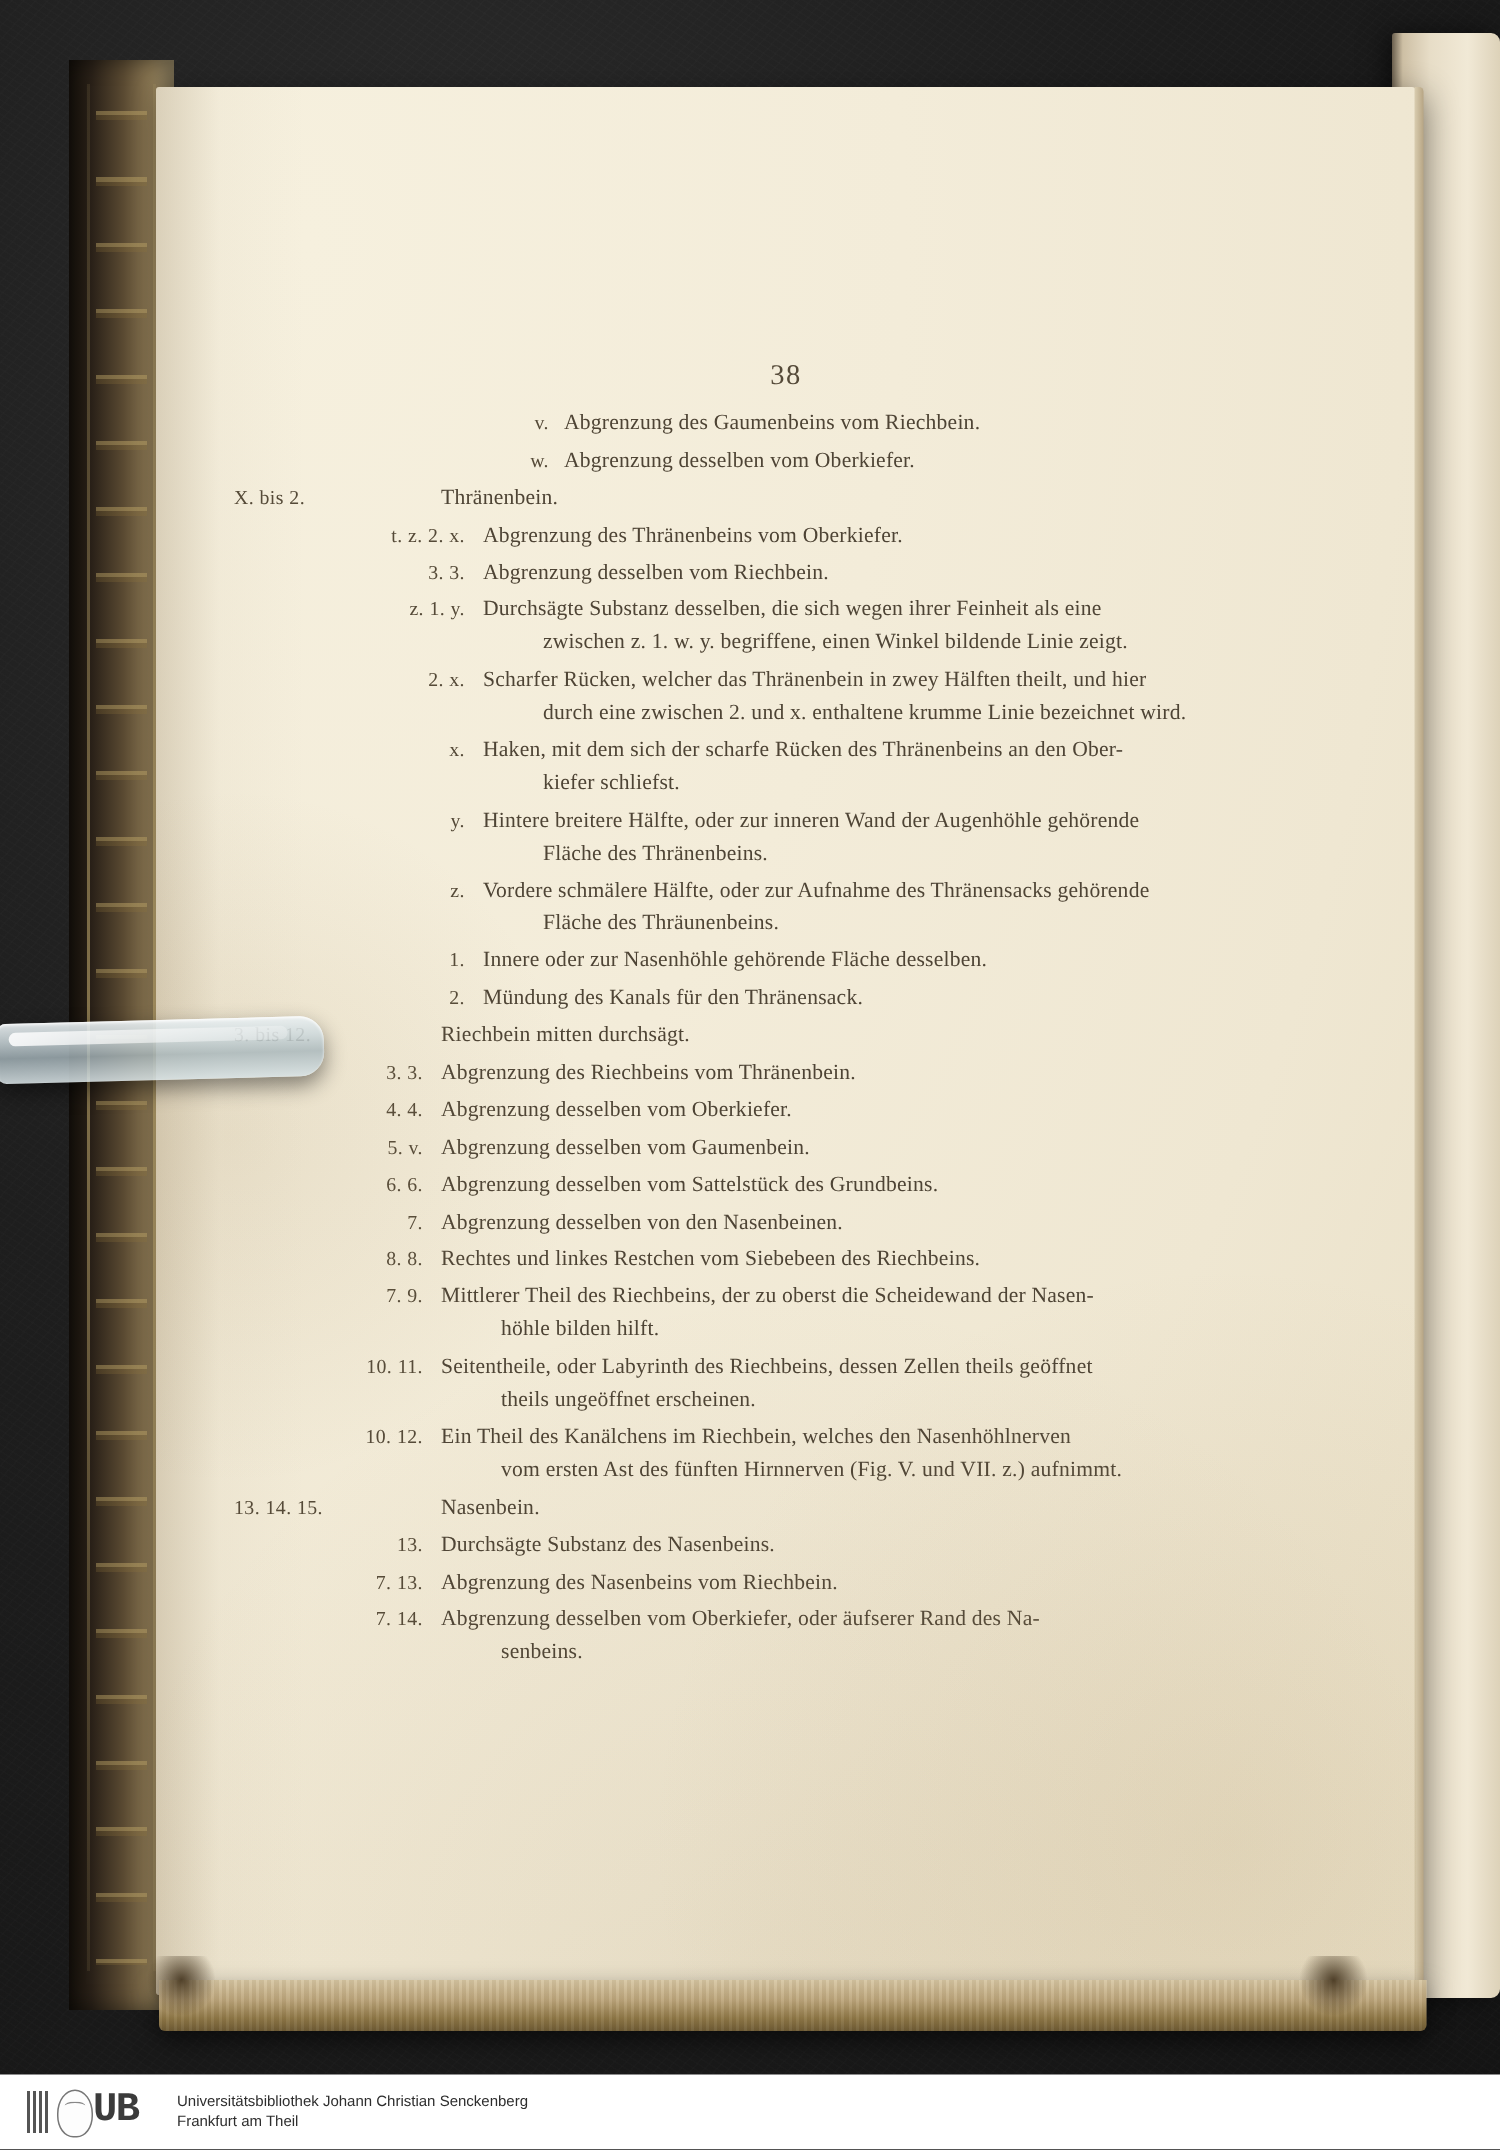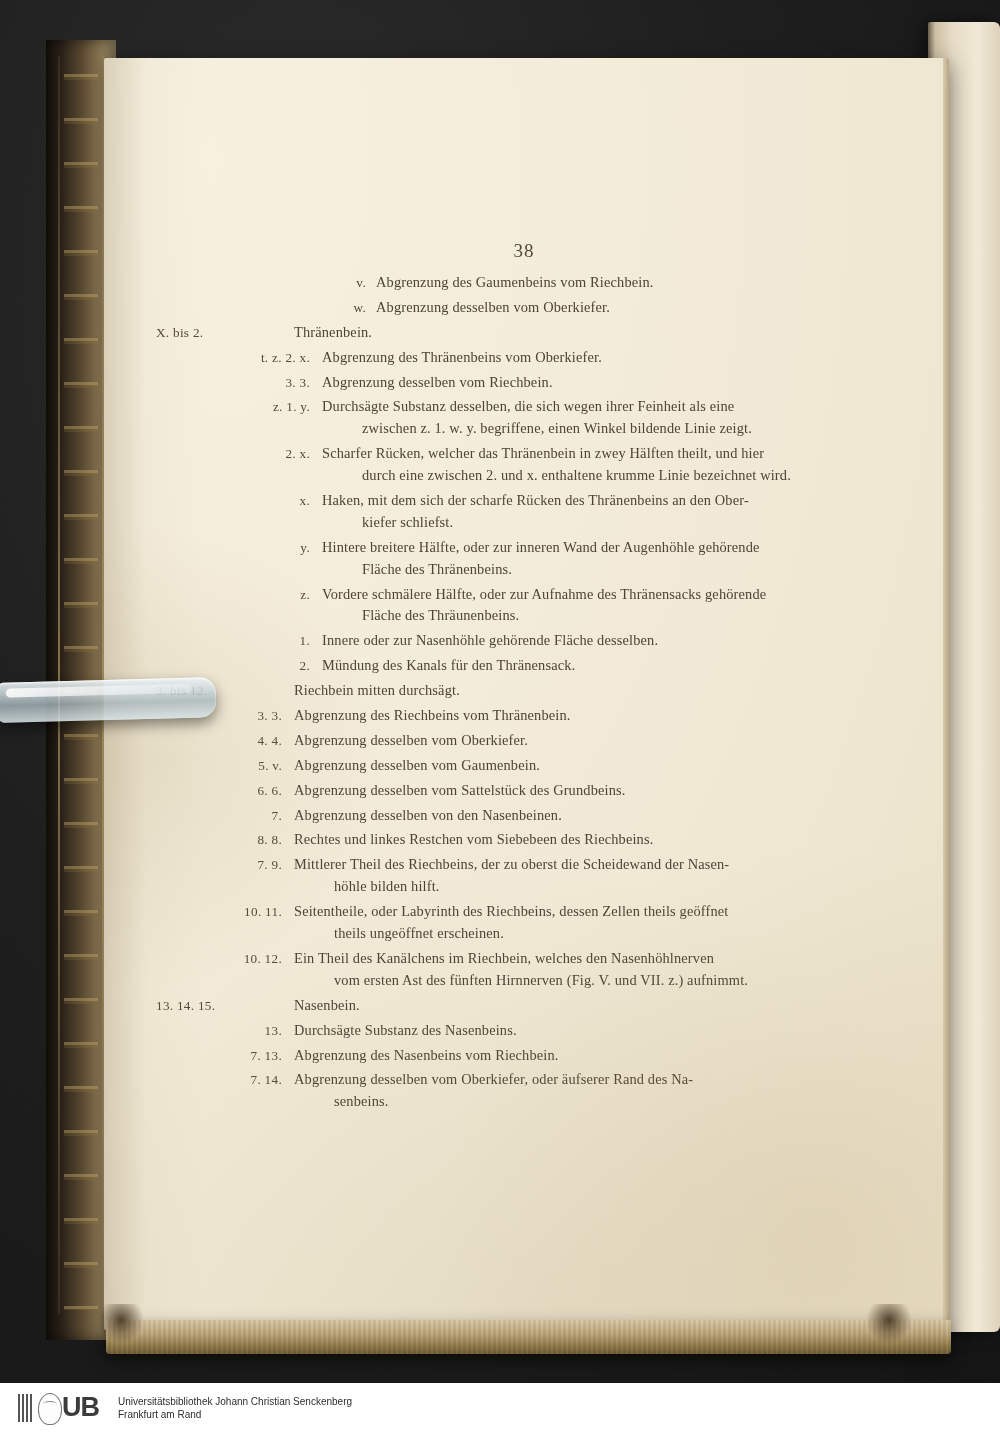--- a/index.html
+++ b/index.html
@@ -280,21 +280,21 @@
     content: "";
     position: absolute;
     left: 4px; top: 7px;
     width: 14px; height: 5px;
     border-top: 1px solid #888;
     border-radius: 50%;
   }
   .ub-logo .ubtext {
     position: absolute;
     left: 44px; top: 1px;
-    font-family: Liberation Sans, sans-serif;
+    font-family: Liberation Mono, monospace;
     font-weight: bold;
     font-size: 27px;
     letter-spacing: -1px;
     color: #3b3b3b;
   }
   .footer-text {
     font-family: "Liberation Sans", sans-serif;
     font-size: 10px;
     line-height: 1.35;
     color: #2e2e2e;
@@ -439,15 +439,15 @@
 </div>
 
 <div class="footer">
   <div class="ub-logo">
     <div class="bars"></div>
     <div class="face"></div>
     <div class="ubtext">UB</div>
   </div>
   <div class="footer-text">
     <div>Universitätsbibliothek Johann Christian Senckenberg</div>
-    <div>Frankfurt am Rand</div>
+    <div>Frankfurt am Theil</div>
   </div>
 </div>
 
 </body></html>

